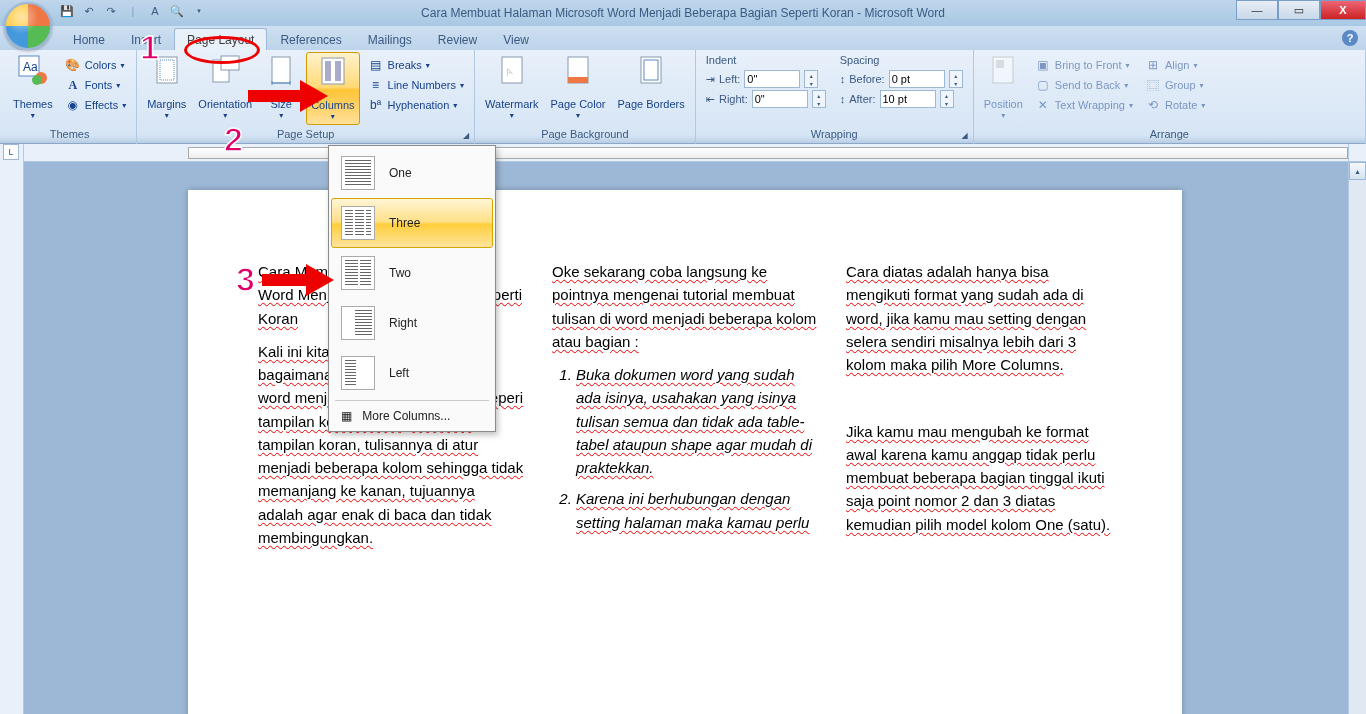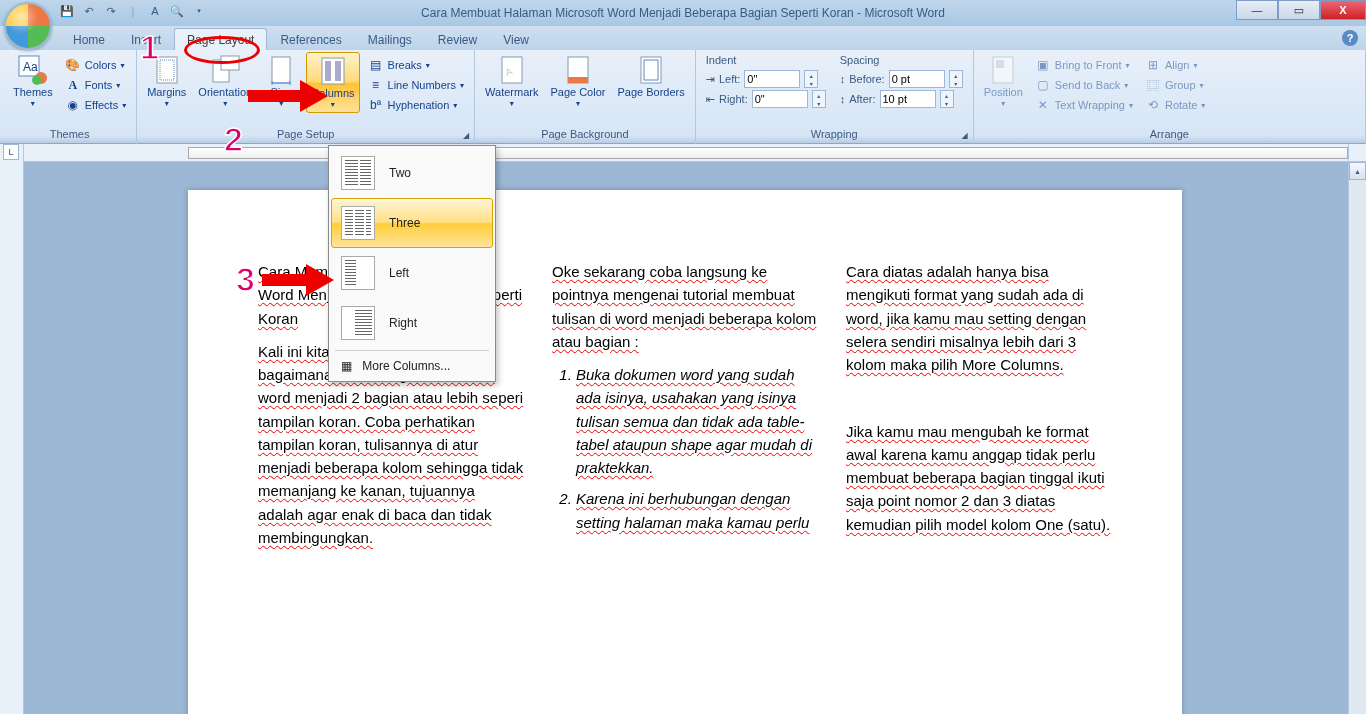--- a/index.html
+++ b/index.html
@@ -23,21 +23,21 @@
 .tab.active { background:#e8f0fa; border-color:#9cb8d6; border-radius:3px 3px 0 0; color:#404040; }
 .help-icon { position:absolute; right:8px; top:4px; width:16px; height:16px; border-radius:50%; background:#5a8ac6; color:#fff; font-size:11px; font-weight:bold; display:flex; align-items:center; justify-content:center; }
 
 
 .ribbon { height:94px; background:linear-gradient(#e8f0fa,#d6e5f5 92%,#b8cde4); display:flex; border-bottom:1px solid #8ba8c8; padding-left:3px; }
 .group { border-right:1px solid #b0c8e0; padding:2px 6px 0; display:flex; flex-direction:column; height:94px; }
 .group-body { flex:1; display:flex; align-items:flex-start; gap:4px; }
 .group-label { height:16px; font-size:11px; color:#3b5a82; text-align:center; padding-bottom:1px; position:relative; }
 .group-dlg { position:absolute; right:-4px; bottom:1px; width:12px; height:12px; font-size:8px; color:#3b5a82; }
 .big-btn { display:flex; flex-direction:column; align-items:center; justify-content:flex-start; padding:2px 4px; font-size:11px; color:#15428b; line-height:1.2; cursor:pointer; border-radius:3px; min-width:42px; }
-.big-btn .ico { width:32px; height:32px; margin-bottom:0; display:flex; align-items:flex-end; justify-content:center; }
+.big-btn .ico { width:32px; height:32px; margin-bottom:12px; display:flex; align-items:flex-end; justify-content:center; }
 .big-btn.sel { background:linear-gradient(#fff2cc,#ffda77 48%,#ffc436 52%,#ffe19a); border:1px solid #d29a00; }
 .drop-arrow { font-size:8px; color:#15428b; }
 .stack { display:flex; flex-direction:column; gap:2px; }
 .row-btn { display:flex; align-items:center; font-size:11px; color:#15428b; padding:1px 4px; gap:4px; white-space:nowrap; cursor:pointer; }
 .row-btn .ico-sm { width:16px; height:16px; display:flex; align-items:center; justify-content:center; font-size:12px; }
 .para-box { display:flex; flex-direction:column; gap:2px; font-size:11px; color:#3b5a82; }
 .para-head { font-size:11px; color:#3b5a82; margin-bottom:2px; }
 .para-row { display:flex; align-items:center; gap:4px; }
 .para-row input { width:56px; height:18px; font-size:11px; border:1px solid #9cb8d6; padding:0 2px; background:#fff; }
 .spinner { width:14px; height:18px; display:flex; flex-direction:column; border:1px solid #9cb8d6; background:#f0f5fb; }
@@ -349,34 +349,38 @@
             <span class="drop-arrow">▾</span>
           </div>
       </div>
     </div>
     <div class="group-label">Arrange</div>
   </div>
 </div>
 
 <div class="dropdown">
   <div class="dd-item">
-      <div class="dd-ico col-two"></div>
-      <span>Two</span>
+      <div class="dd-ico col-one"></div>
+      <span>One</span>
     </div>
   <div class="dd-item hover">
       <div class="dd-ico col-three"></div>
       <span>Three</span>
     </div>
   <div class="dd-item">
-      <div class="dd-ico col-left"></div>
-      <span>Left</span>
+      <div class="dd-ico col-two"></div>
+      <span>Two</span>
     </div>
   <div class="dd-item">
       <div class="dd-ico col-right"></div>
       <span>Right</span>
+    </div>
+  <div class="dd-item">
+      <div class="dd-ico col-left"></div>
+      <span>Left</span>
     </div>
   <div class="dd-sep"></div>
   <div class="dd-more">
       <span class="ico-sm">▦</span>
       <span>More Columns...</span>
     </div>
 </div>
 
 <div class="workarea">
   <div class="vruler-gutter">

